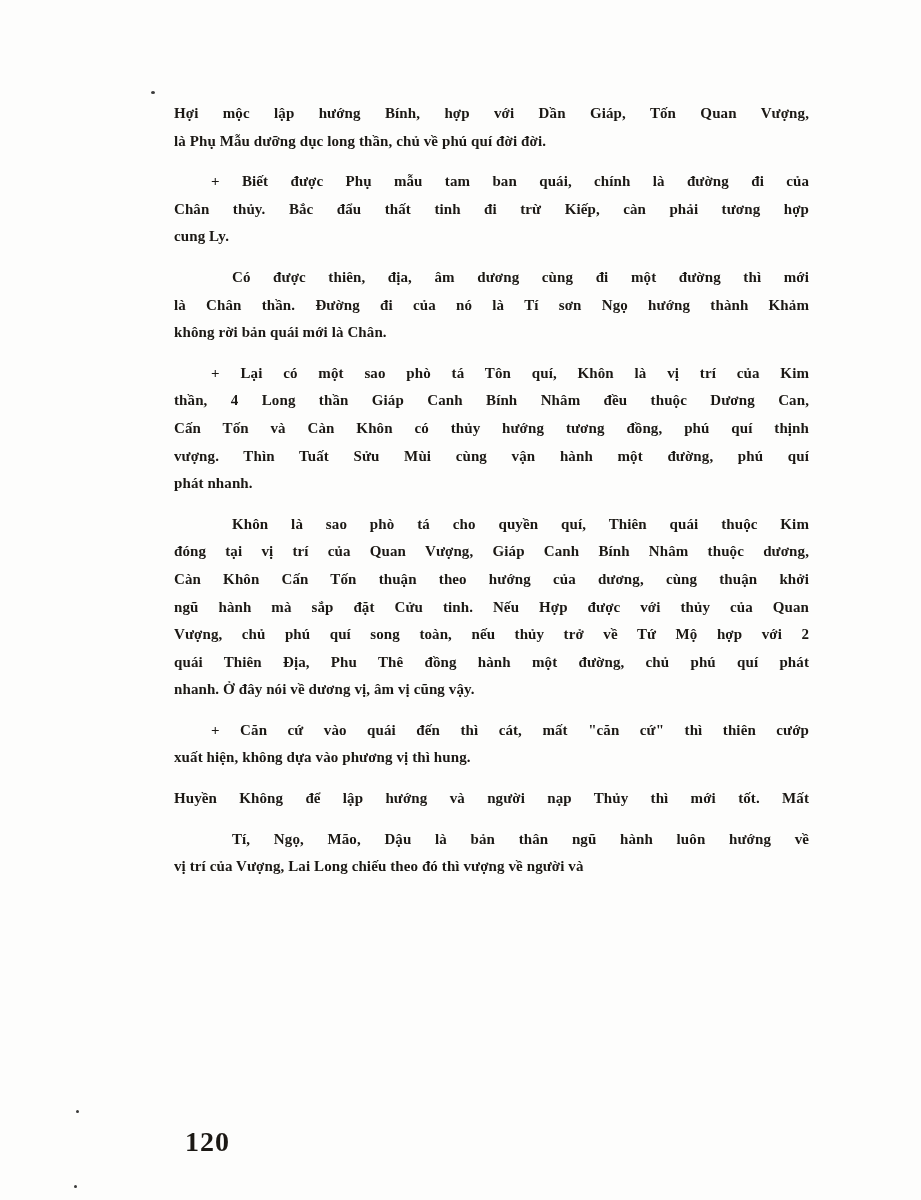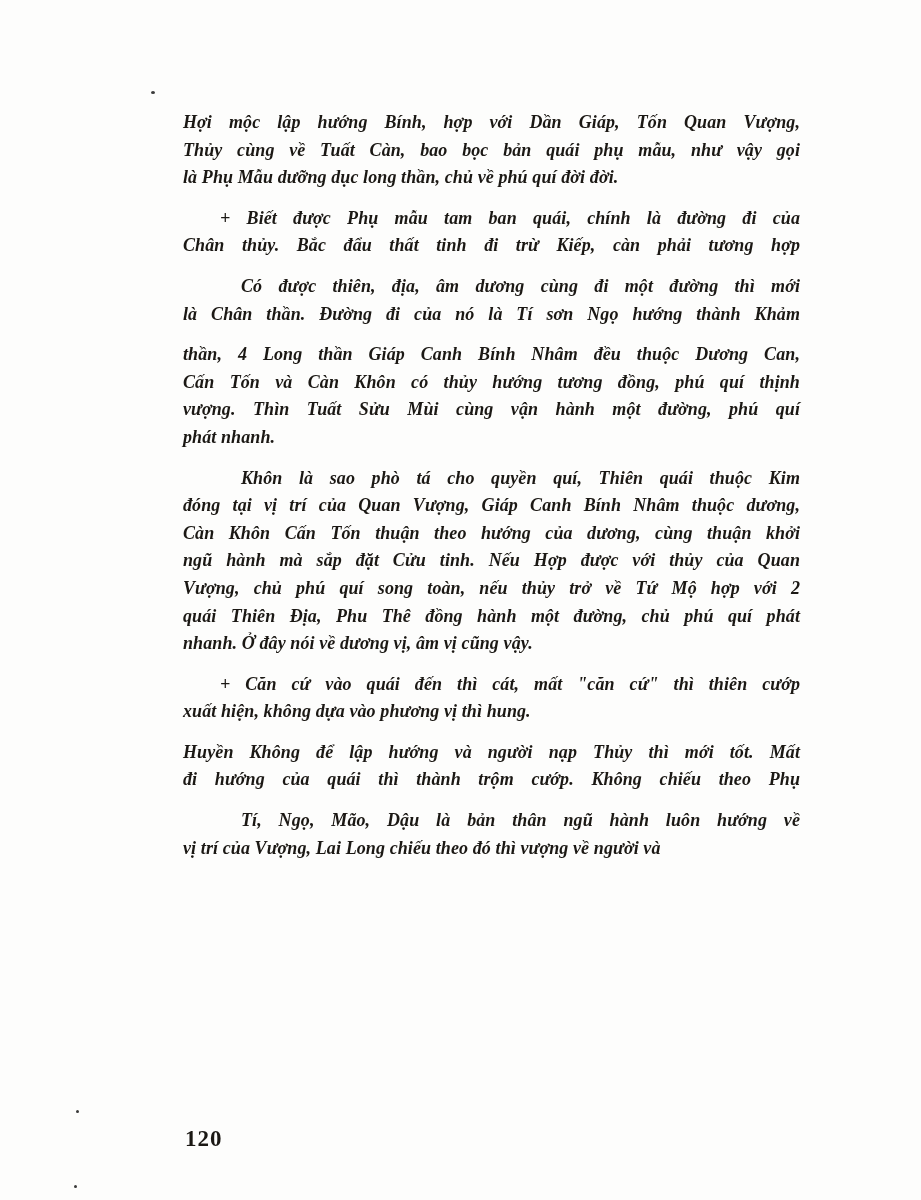--- a/index.html
+++ b/index.html
@@ -18,44 +18,43 @@
     font-weight: 700;
     overflow: hidden;
   }
   .text-block {
     position: absolute;
     left: 170px;
     top: 96px;
     width: 643px;
   }
   .para {
-    margin: 13px;
+    margin: 4px;
     padding: 0;
-    font-size: 18px;
+    font-size: 15px;
     line-height: 27.6px;
     letter-spacing: 0.1px;
-    font-style: italic;
   }
   .para + .para { margin-top: 13px; }
   .line {
     display: block;
     text-align: justify;
     text-align-last: justify;
     white-space: normal;
   }
   .line.last {
     text-align-last: left;
   }
   .line.indent-plus { text-indent: 37px; }
   .line.indent-deep { text-indent: 58px; }
   .page-number {
     position: absolute;
     left: 185px;
     top: 1126px;
-    font-size: 23px;
+    font-size: 28px;
     font-weight: 700;
     letter-spacing: 1px;
   }
   .speck {
     position: absolute;
     background: #3a3a3a;
     border-radius: 50%;
   }
   .speck.s1 { left: 151px; top: 91px;  width: 4px; height: 3px; }
   .speck.s2 { left: 76px;  top: 1110px; width: 3px; height: 3px; }
@@ -67,35 +66,37 @@
 <div class="page">
 
   <span class="speck s1"></span>
   <span class="speck s2"></span>
   <span class="speck s3"></span>
 
   <main class="text-block">
 
     <p class="para">
       <span class="line">Hợi mộc lập hướng Bính, hợp với Dần Giáp, Tốn Quan Vượng,</span>
-      <span class="line">Thủy cùng về Tuất Càn, bao bọc bản quái phụ mẫu, như vậy gọi</span>
       <span class="line last">là Phụ Mẫu dưỡng dục long thần, chủ về phú quí đời đời.</span>
     </p>
 
     <p class="para">
       <span class="line indent-plus">+ Biết được Phụ mẫu tam ban quái, chính là đường đi của</span>
       <span class="line">Chân thủy. Bắc đẩu thất tinh đi trừ Kiếp, càn phải tương hợp</span>
+      <span class="line last">cung Ly.</span>
     </p>
 
     <p class="para">
       <span class="line indent-deep">Có được thiên, địa, âm dương cùng đi một đường thì mới</span>
       <span class="line">là Chân thần. Đường đi của nó là Tí sơn Ngọ hướng thành Khảm</span>
+      <span class="line last">không rời bản quái mới là Chân.</span>
     </p>
 
     <p class="para">
+      <span class="line indent-plus">+ Lại có một sao phò tá Tôn quí, Khôn là vị trí của Kim</span>
       <span class="line">thần, 4 Long thần Giáp Canh Bính Nhâm đều thuộc Dương Can,</span>
       <span class="line">Cấn Tốn và Càn Khôn có thủy hướng tương đồng, phú quí thịnh</span>
       <span class="line">vượng. Thìn Tuất Sửu Mùi cùng vận hành một đường, phú quí</span>
       <span class="line last">phát nhanh.</span>
     </p>
 
     <p class="para">
       <span class="line indent-deep">Khôn là sao phò tá cho quyền quí, Thiên quái thuộc Kim</span>
       <span class="line">đóng tại vị trí của Quan Vượng, Giáp Canh Bính Nhâm thuộc dương,</span>
       <span class="line">Càn Khôn Cấn Tốn thuận theo hướng của dương, cùng thuận khởi</span>
@@ -105,21 +106,20 @@
       <span class="line last">nhanh. Ở đây nói về dương vị, âm vị cũng vậy.</span>
     </p>
 
     <p class="para">
       <span class="line indent-plus">+ Căn cứ vào quái đến thì cát, mất "căn cứ" thì thiên cướp</span>
       <span class="line last">xuất hiện, không dựa vào phương vị thì hung.</span>
     </p>
 
     <p class="para">
       <span class="line">Huyền Không để lập hướng và người nạp Thủy thì mới tốt. Mất</span>
-      <span class="line">đi hướng của quái thì thành trộm cướp. Không chiếu theo Phụ</span>
     </p>
 
 
     <p class="para">
       <span class="line indent-deep">Tí, Ngọ, Mão, Dậu là bản thân ngũ hành luôn hướng về</span>
       <span class="line last">vị trí của Vượng, Lai Long chiếu theo đó thì vượng về người và</span>
     </p>
 
   </main>
 

